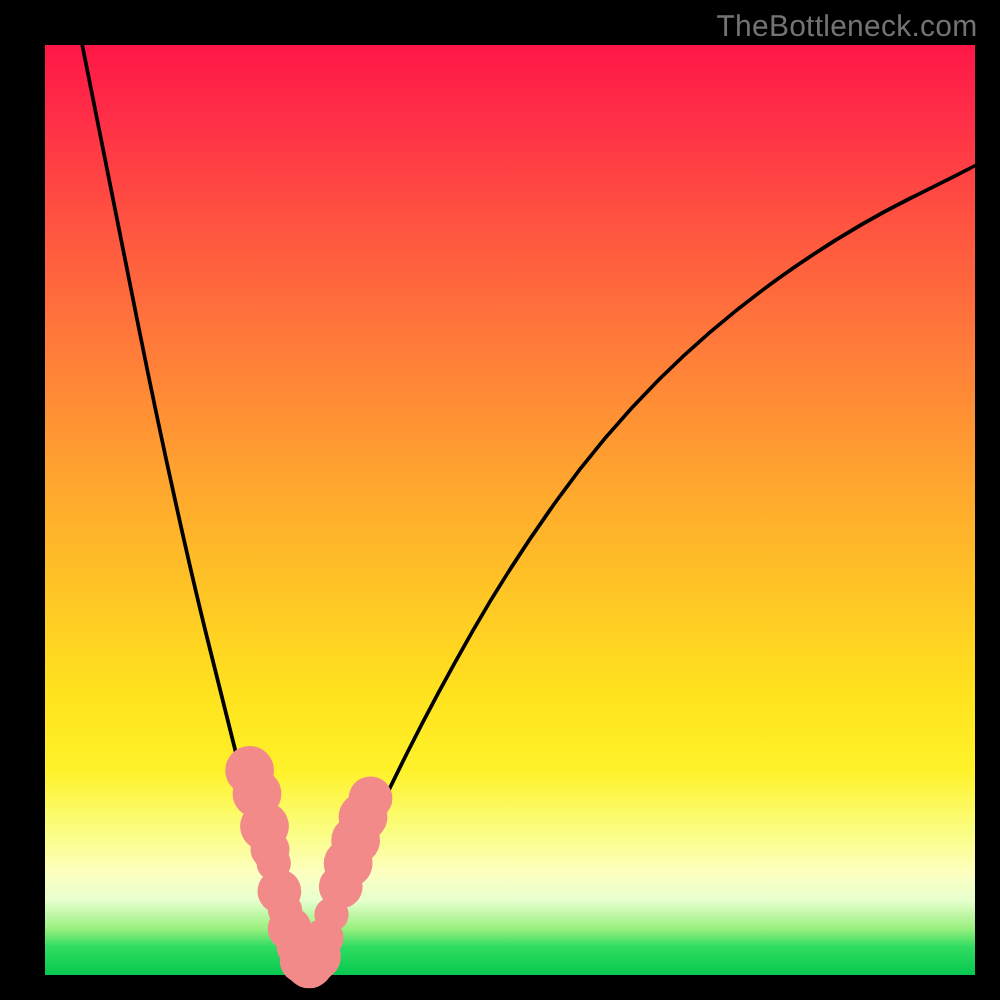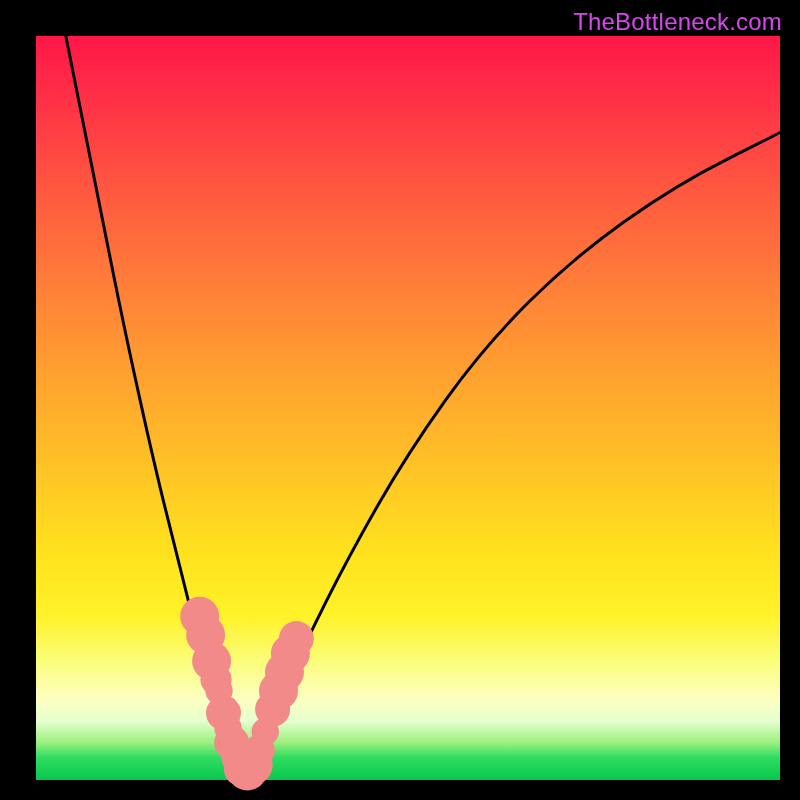--- a/index.html
+++ b/index.html
@@ -39,21 +39,21 @@
       #e6ffce 92%,
       #9af07f 95%,
       #2fdc60 97%,
       #07c84f 100%
     );
   }
   .watermark {
     position: absolute;
     top: 8px;
     right: 18px;
-    color: #d946ef;
+    color: #737373;
     font-size: 24px;
     font-weight: 400;
     letter-spacing: 0.2px;
     user-select: none;
   }
   svg.curve {
     position: absolute;
     left: 0;
     top: 0;
     width: 744px;

